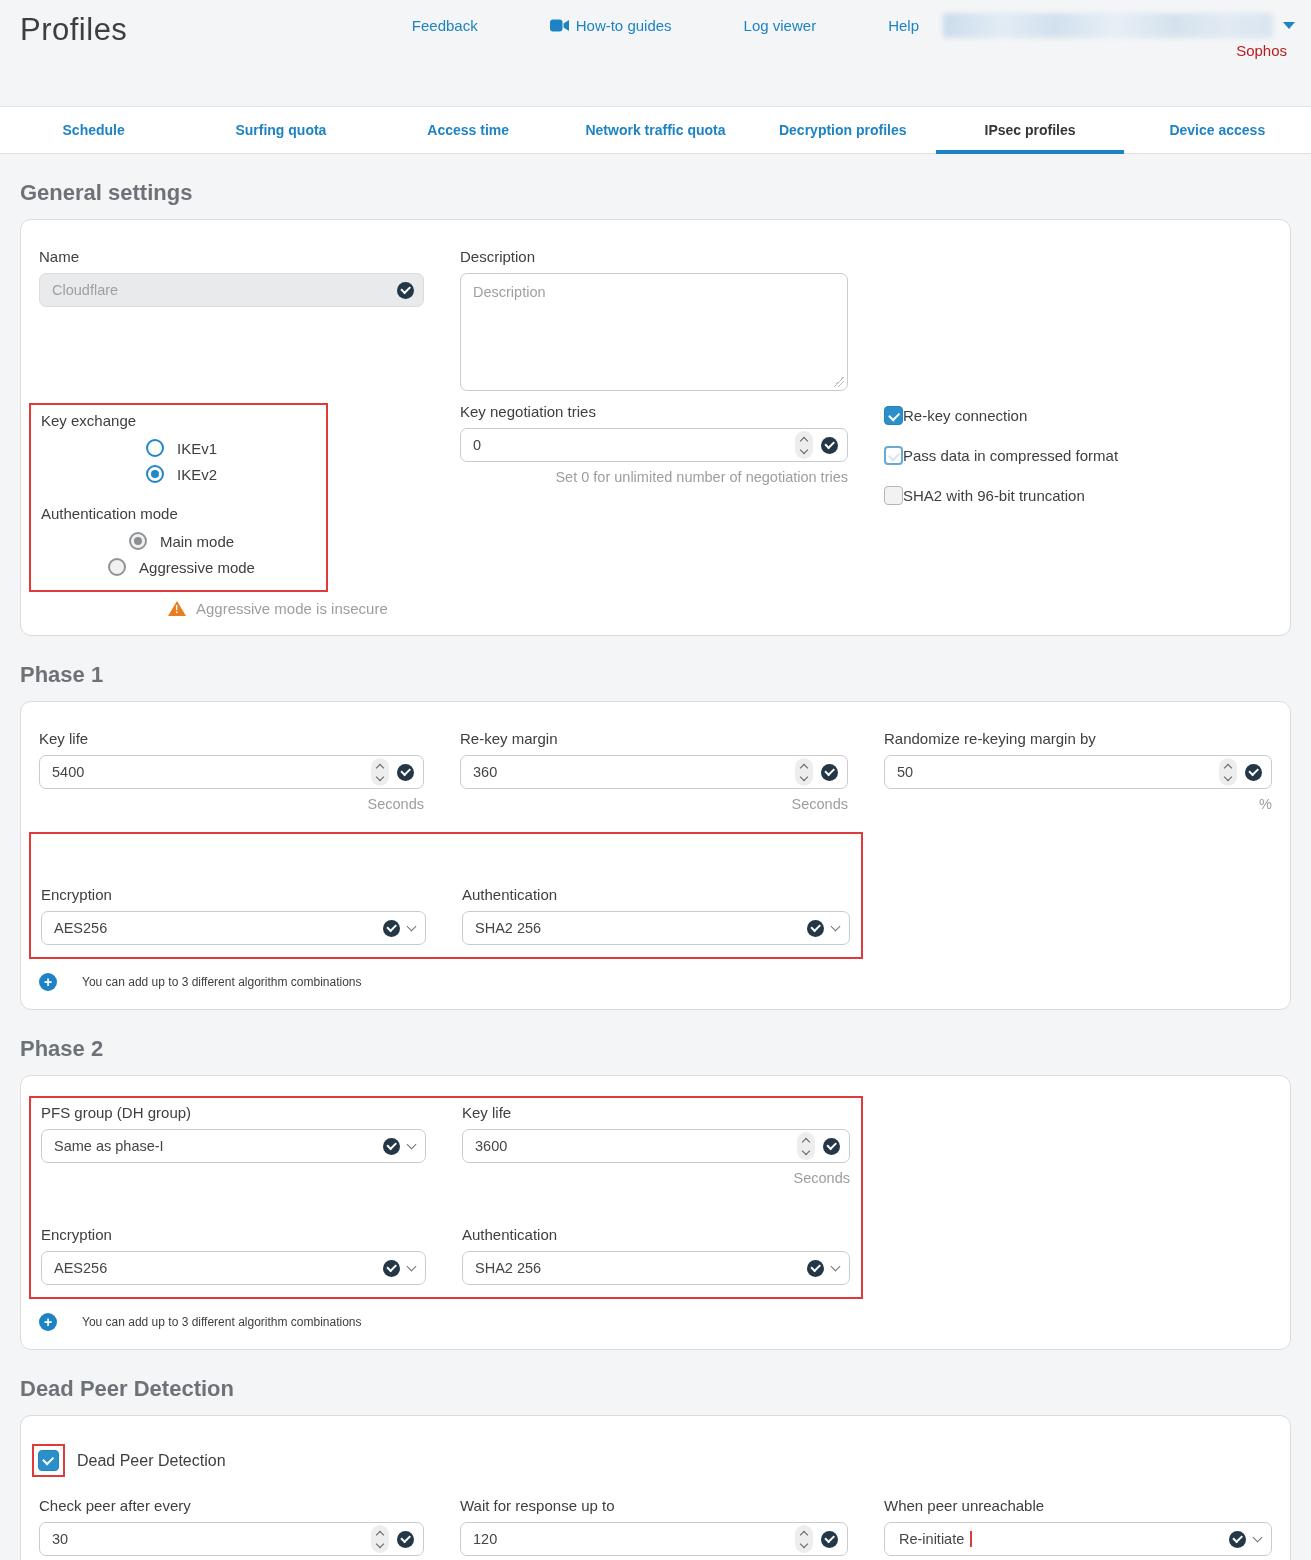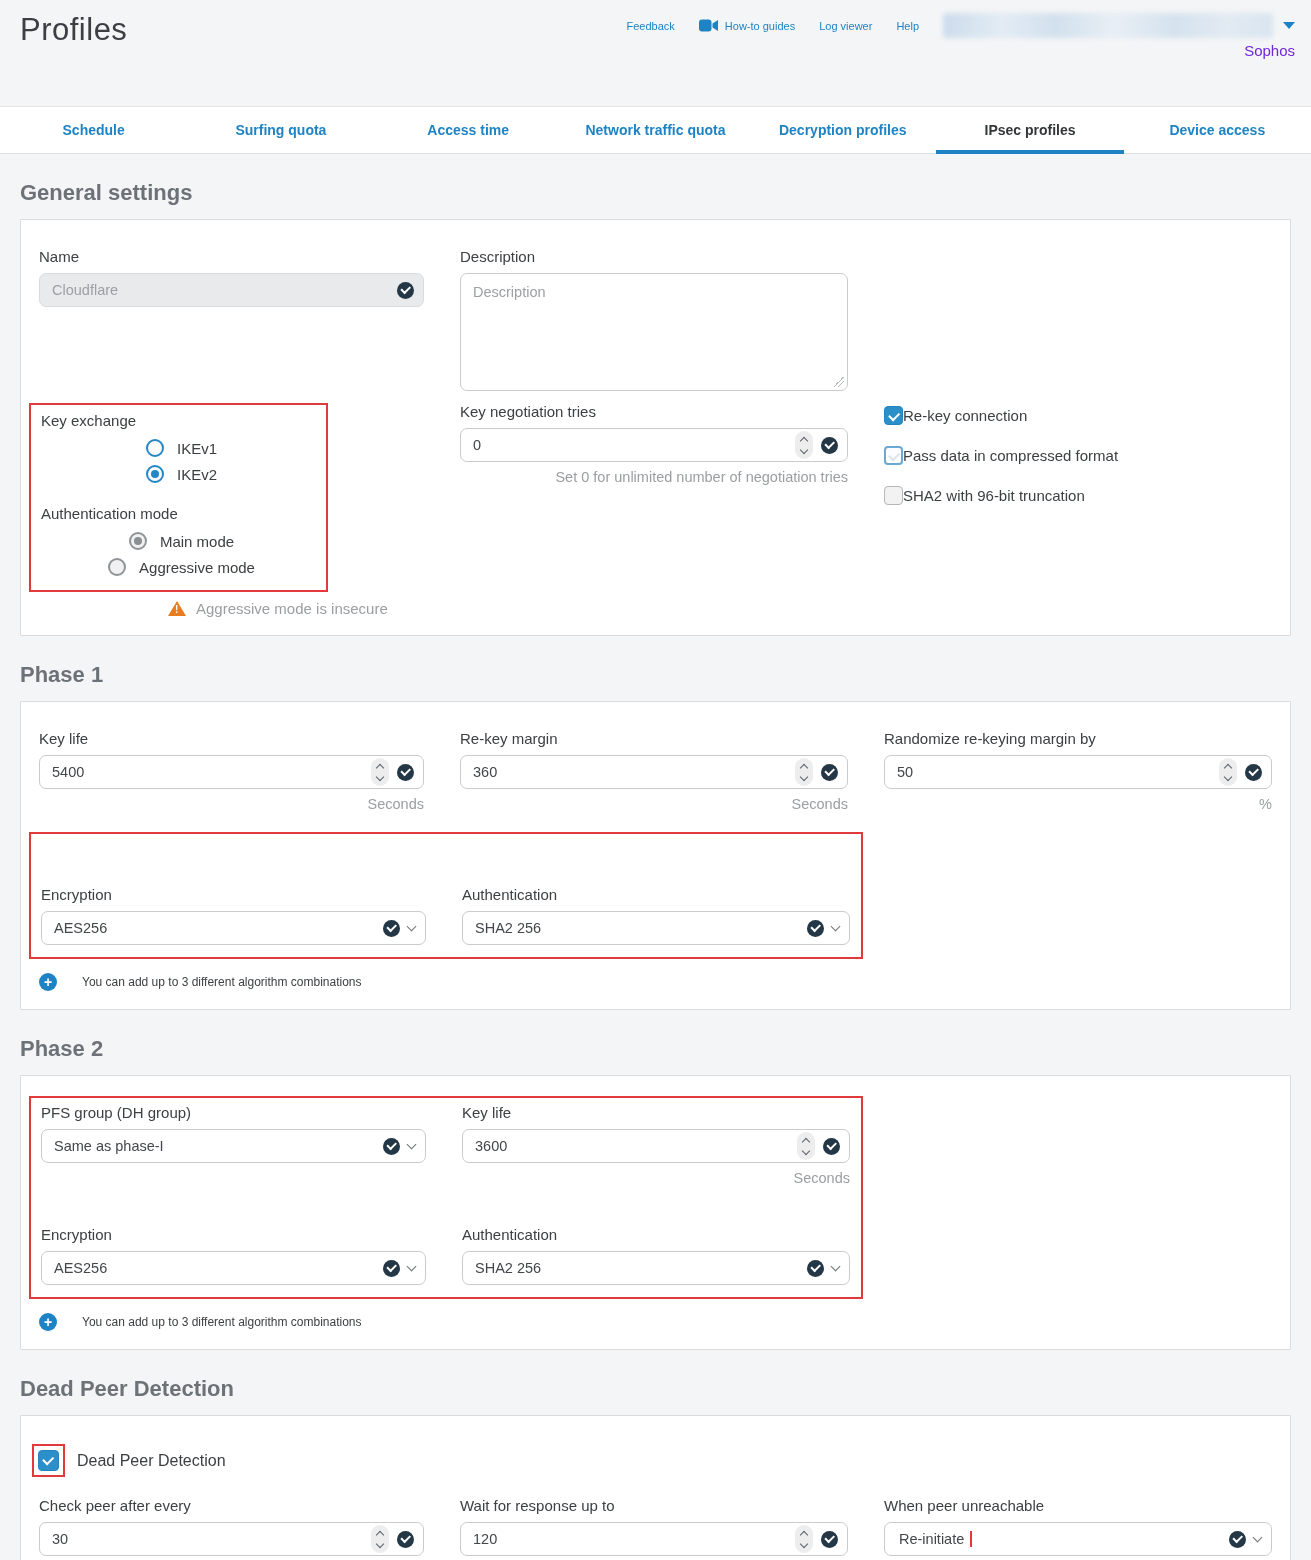--- a/index.html
+++ b/index.html
@@ -4,38 +4,38 @@
 <style>
   * { margin:0; padding:0; box-sizing:border-box; }
   html,body { background:#eef0f1; }
   body { font-family:"Liberation Sans", sans-serif; color:#3d3d3d; }
   .page { width:1311px; height:1560px; overflow:hidden; background:#f4f5f6; position:relative; }
 
   
   .header { height:106px; position:relative; padding:12px 20px 0 20px; }
   .page-title { font-size:31px; font-weight:400; color:#3b3f44; letter-spacing:0.5px; }
   .top-right { position:absolute; top:13px; right:16px; display:flex; align-items:center; gap:24px; }
-  .hlink { color:#1e83c4; font-size:11px; text-decoration:none; display:flex; align-items:center; gap:7px; cursor:pointer; }
+  .hlink { color:#1e83c4; font-size:15px; text-decoration:none; display:flex; align-items:center; gap:7px; cursor:pointer;margin-left:48px; }
   .account { display:flex; align-items:center; gap:10px; cursor:pointer; }
   .redacted { width:330px; height:25px; border-radius:4px;
       background:linear-gradient(90deg,#ccdcec 0%,#e3ecf4 18%,#d2e0ee 34%,#e8eff5 52%,#d5e2ee 70%,#e2eaf2 86%,#d9e5f0 100%);
       filter:blur(2.5px); }
   .caret-down { width:0; height:0; border-left:6px solid transparent; border-right:6px solid transparent; border-top:7px solid #1e83c4; }
-  .brand { position:absolute; top:42px; right:16px; font-size:15px; color:#6d28d9; }
+  .brand { position:absolute; top:42px; right:24px; font-size:15px; color:#b91c1c; }
 
   
   .tabbar { height:48px; background:#fff; border-top:1px solid #e4e4e4; border-bottom:1px solid #e0e0e0; display:flex; }
   .tab { flex:1; display:flex; align-items:center; justify-content:center; font-size:14px; font-weight:700; color:#1e83c4; cursor:pointer; position:relative; }
   .tab.active { color:#333639; }
   .tab.active::after { content:""; position:absolute; left:0; right:0; bottom:-1px; height:4px; background:#1e83c4; }
 
   
   .content { padding:0 20px; }
   .section-title { font-size:22px; font-weight:700; color:#6d7278; margin:26px 0 13px 0; }
-  .card { background:#fff; border:1px solid #dcdcdc; border-radius:1px; padding:28px 18px 18px 18px; }
+  .card { background:#fff; border:1px solid #dcdcdc; border-radius:11px; padding:28px 18px 18px 18px; }
   .grid3 { display:grid; grid-template-columns:385px 388px 388px; column-gap:36px; align-items:start; }
   .grid2 { display:grid; grid-template-columns:385px 388px; column-gap:36px; align-items:start; }
 
   .f-label { font-size:15px; color:#3d4043; margin-bottom:8px; }
   .inputbox { height:34px; border:1px solid #c9cbcd; border-radius:7px; background:#fff; display:flex; align-items:center; padding:0 9px 0 12px; font-size:14.5px; color:#43464a; }
   .inputbox .val { flex:1; white-space:nowrap; overflow:hidden; }
   .inputbox.disabled { background:#e9eaeb; border-color:#dadbdc; color:#9da0a3; }
   .unit, .hint { text-align:right; color:#9b9ea1; font-size:14.5px; margin-top:7px; }
 
   

